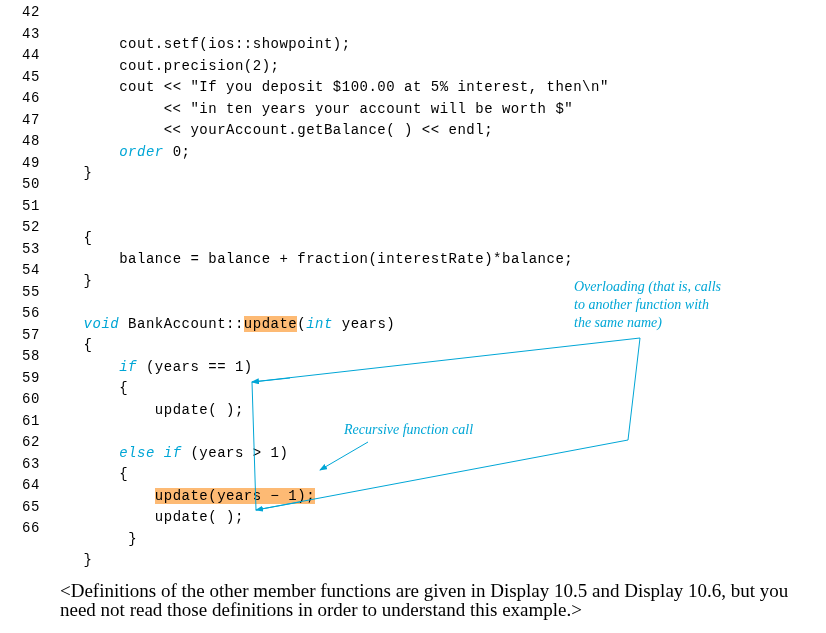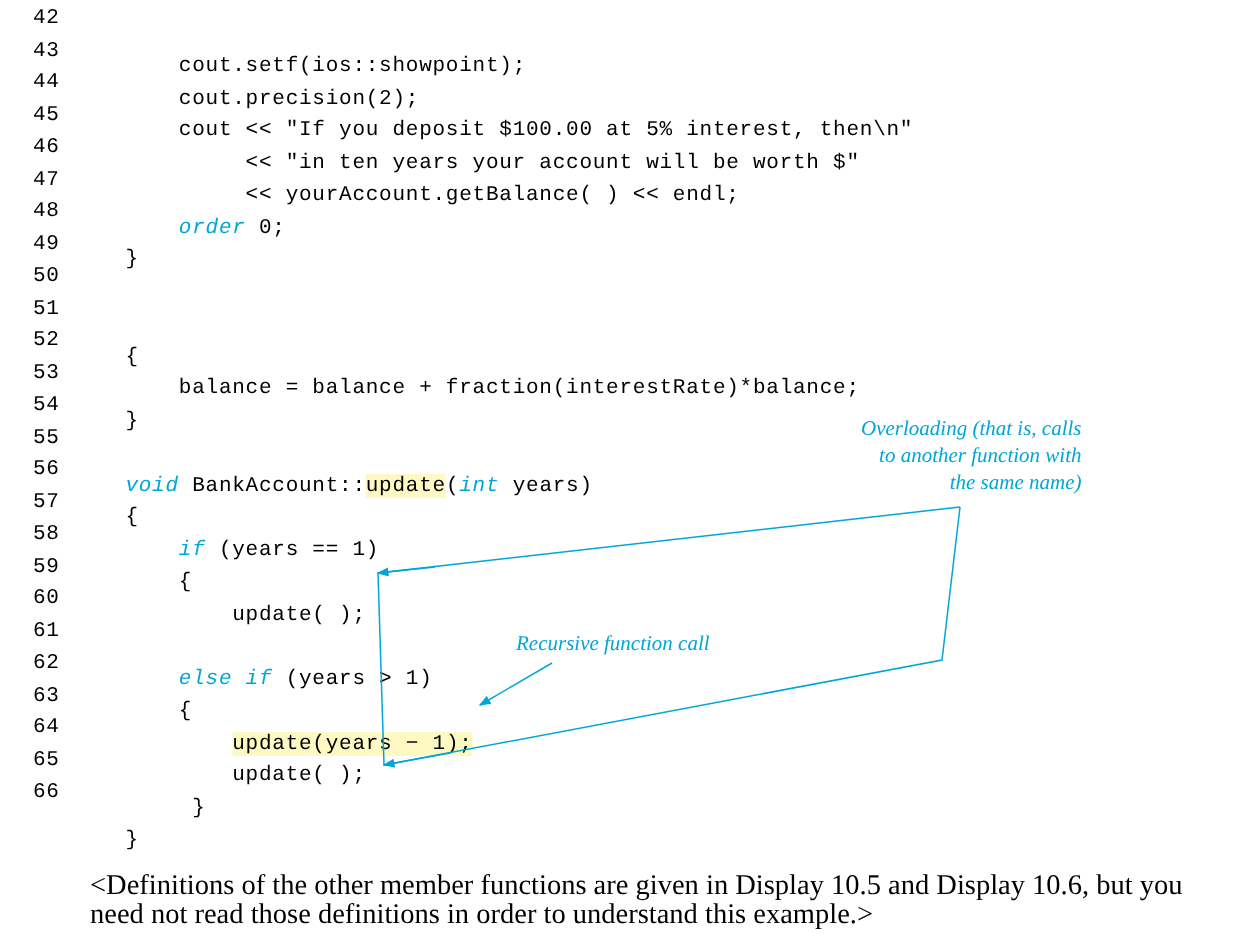--- a/index.html
+++ b/index.html
@@ -33,21 +33,21 @@
   .code {
     white-space: pre;
     color: #000;
     margin-top: 32px;
   }
   .kw {
     color: #00a6d6;
     font-style: italic;
   }
   .hl {
-    background: #fef9c3;
+    background: #fdba74;
   }
   .annotation {
     position: absolute;
     font-family: "Segoe Script", "Comic Sans MS", cursive;
     font-style: italic;
     color: #00a6d6;
     font-size: 14px;
     line-height: 18px;
   }
   .footnote {
@@ -165,21 +165,21 @@
     <div class="line">
       <div class="gutter">65</div>
       <div class="code">         <span>}</span></div>
     </div>
     <div class="line">
       <div class="gutter">66</div>
       <div class="code">    <span>}</span></div>
     </div>
   </div>
 
-<div class="annotation" style="top:278px; left:574px;text-align:right;">
+<div class="annotation" style="top:278px; left:574px;">
   <span>Overloading (that is, calls</span><br>
   <span>to another function with</span><br>
   <span>the same name)</span>
 </div>
 
 <div class="annotation" style="top:421px; left:344px;">
   <span>Recursive function call</span>
 </div>
 
 <svg class="overlay" width="826" height="633">

